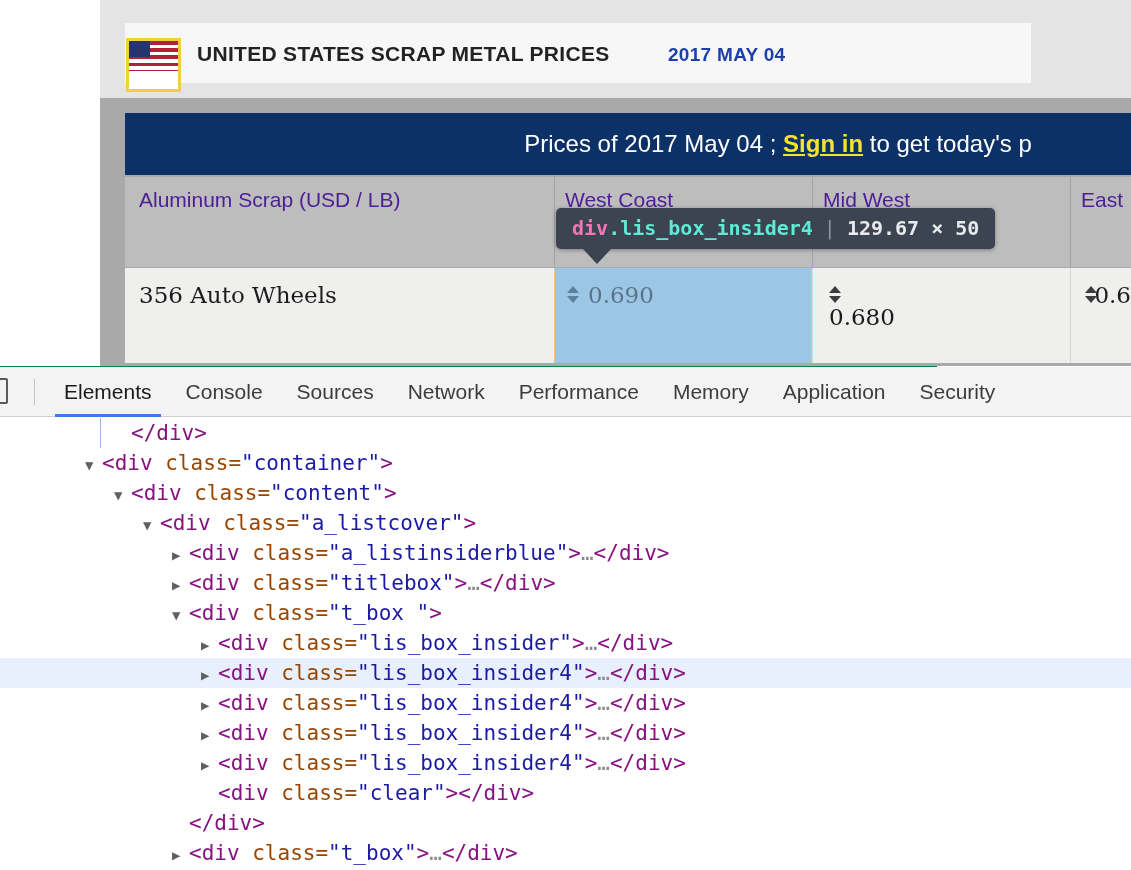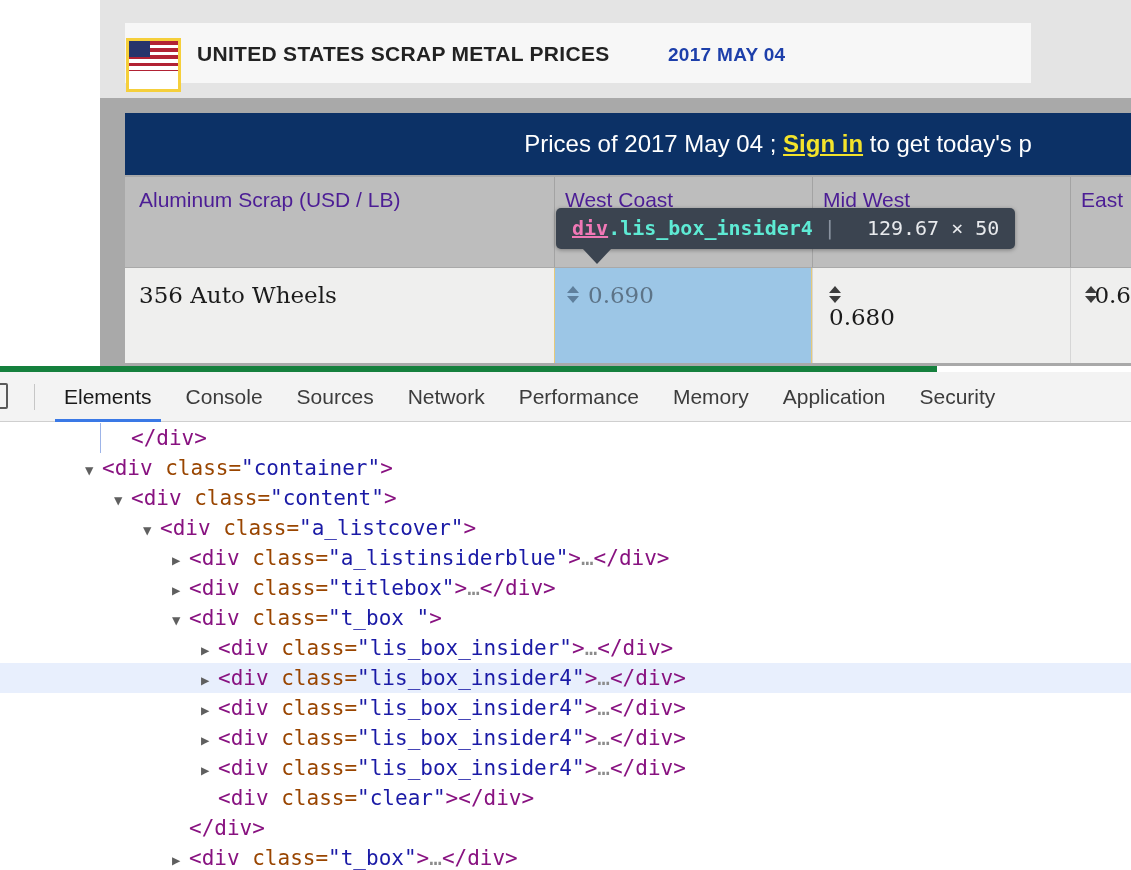--- a/index.html
+++ b/index.html
@@ -134,36 +134,36 @@
   
   .inspect-tip {
     position: absolute; left: 556px; top: 208px;
     background: #3b4450; border-radius: 5px;
     padding: 8px 16px 9px 16px;
     font-family: "DejaVu Sans Mono", monospace;
     font-size: 20px; white-space: nowrap;
     box-shadow: 0 1px 4px rgba(0,0,0,.35);
     display: flex; align-items: center;
   }
-  .inspect-tip .tag   { color: #f178b6; font-weight: bold; text-decoration: underline; }
+  .inspect-tip .tag   { color: #f178b6; font-weight: bold; }
   .inspect-tip .cls   { color: #5eead4; font-weight: bold; }
   .inspect-tip .sep   { color: #8a93a0; margin: 0 11px; font-weight: normal; }
-  .inspect-tip .dims  { color: #e8eaed; font-weight: normal; margin-left: 20px; }
+  .inspect-tip .dims  { color: #e8eaed; font-weight: bold; }
   .inspect-tip::after {
     content: ""; position: absolute; left: 26px; bottom: -15px;
     width: 0; height: 0;
     border-left: 15px solid transparent; border-right: 15px solid transparent;
     border-top: 16px solid #3b4450;
   }
 
   
   #devtools {
     position: absolute; left: 0; top: 366px; width: 937px; height: 504px;
     background: #ffffff;
-    border-top: 6px solid #15803d;
+    border-top: 1px solid #15803d;
   }
   .dt-tabbar {
     position: absolute; left: 0; top: 0; width: 1131px; height: 50px;
     background: #f3f3f3; border-bottom: 1px solid #cfcfcf;
     display: flex; align-items: center;
   }
   .dt-leftbtn {
     width: 26px; height: 50px; position: relative; flex: 0 0 auto;
   }
   .dt-leftbtn .glyph {

